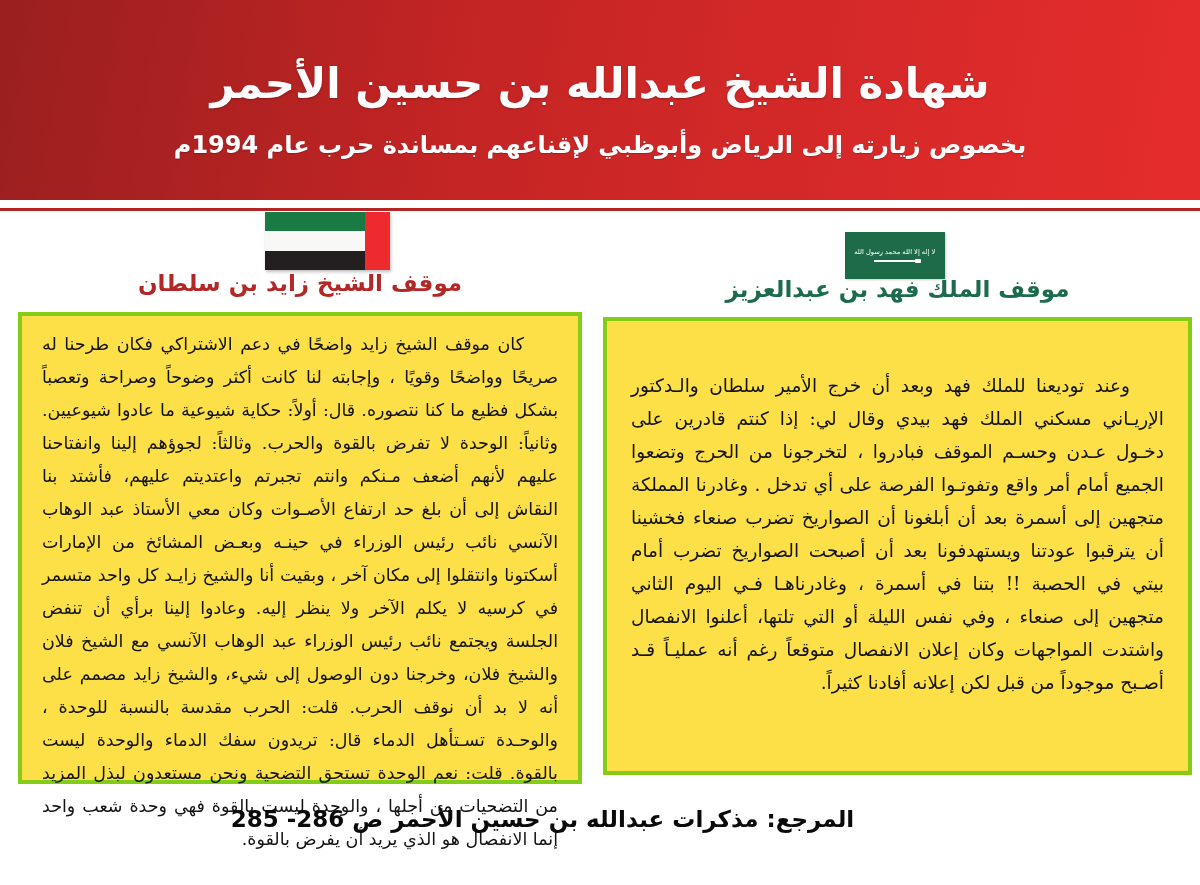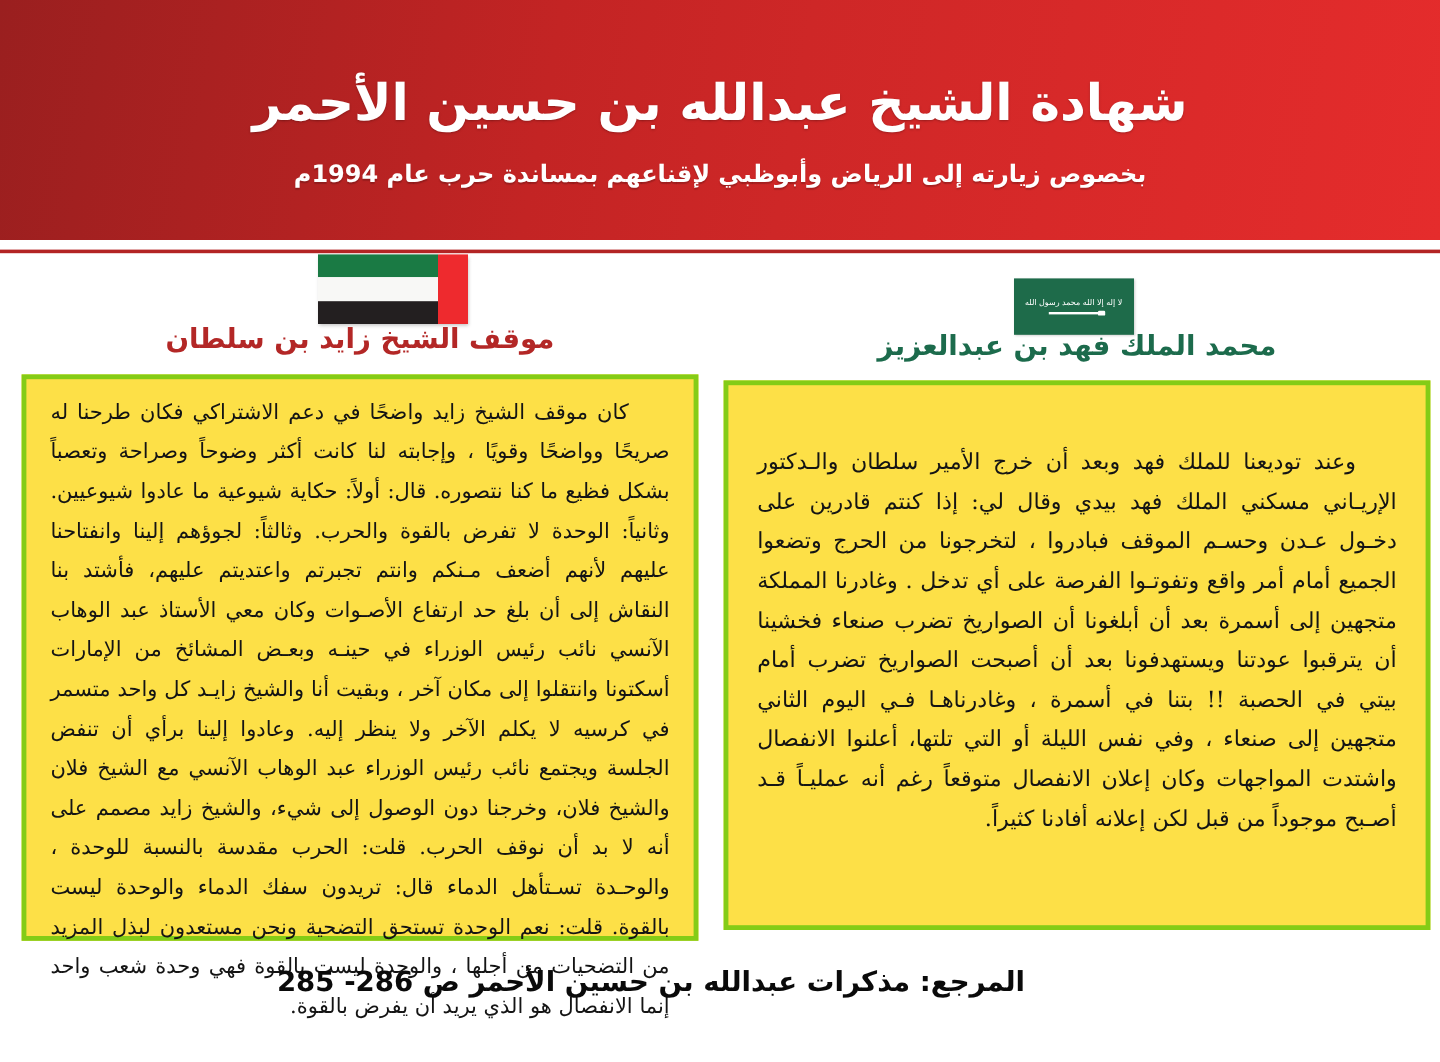--- a/index.html
+++ b/index.html
@@ -17,21 +17,21 @@
     background:linear-gradient(100deg,#9a1f1f 0%,#c32424 38%,#ce2727 55%,#e52c2c 100%);
     display:flex;flex-direction:column;align-items:center;justify-content:center;
     color:#ffffff;text-align:center;
   }
   .banner-title{
     font-size:42px;font-weight:bold;line-height:1.2;
     text-shadow:0 1px 2px rgba(0,0,0,.25);
     margin-top:18px;
   }
   .banner-subtitle{
-    font-size:20px;font-weight:bold;margin-top:22px;
+    font-size:24px;font-weight:bold;margin-top:22px;
     text-shadow:0 1px 1px rgba(0,0,0,.2);
   }
   .divider{
     position:absolute;left:0;top:208px;width:1200px;height:3px;
     background:#b32424;
   }
   
   .uae-flag{
     position:absolute;left:265px;top:212px;width:125px;height:58px;
     display:flex;box-shadow:1px 2px 3px rgba(0,0,0,.25);
@@ -105,21 +105,21 @@
       <div class="uae-black"></div>
     </div>
   </div>
 
   <div class="saudi-flag">
     <div class="shahada">لا إله إلا الله محمد رسول الله</div>
     <div class="sword"></div>
   </div>
 
   <div class="heading heading-zayed">موقف الشيخ زايد بن سلطان</div>
-  <div class="heading heading-fahd">محمد الملك فهد بن عبدالعزيز</div>
+  <div class="heading heading-fahd">موقف الملك فهد بن عبدالعزيز</div>
 
   <div class="textbox box-zayed">
     <p>كان موقف الشيخ زايد واضحًا في دعم الاشتراكي فكان طرحنا له صريحًا وواضحًا وقويًا ، وإجابته لنا كانت أكثر وضوحاً وصراحة وتعصباً بشكل فظيع ما كنا نتصوره. قال: أولاً: حكاية شيوعية ما عادوا شيوعيين. وثانياً: الوحدة لا تفرض بالقوة والحرب. وثالثاً: لجوؤهم إلينا وانفتاحنا عليهم لأنهم أضعف مـنكم وانتم تجبرتم واعتديتم عليهم، فأشتد بنا النقاش إلى أن بلغ حد ارتفاع الأصـوات وكان معي الأستاذ عبد الوهاب الآنسي نائب رئيس الوزراء في حينـه وبعـض المشائخ من الإمارات أسكتونا وانتقلوا إلى مكان آخر ، وبقيت أنا والشيخ زايـد كل واحد متسمر في كرسيه لا يكلم الآخر ولا ينظر إليه. وعادوا إلينا برأي أن تنفض الجلسة ويجتمع نائب رئيس الوزراء عبد الوهاب الآنسي مع الشيخ فلان والشيخ فلان، وخرجنا دون الوصول إلى شيء، والشيخ زايد مصمم على أنه لا بد أن نوقف الحرب. قلت: الحرب مقدسة بالنسبة للوحدة ، والوحـدة تسـتأهل الدماء قال: تريدون سفك الدماء والوحدة ليست بالقوة. قلت: نعم الوحدة تستحق التضحية ونحن مستعدون لبذل المزيد من التضحيات من أجلها ، والوحدة ليست بالقوة فهي وحدة شعب واحد إنما الانفصال هو الذي يريد أن يفرض بالقوة.</p>
   </div>
 
   <div class="textbox box-fahd">
     <p>وعند توديعنا للملك فهد وبعد أن خرج الأمير سلطان والـدكتور الإريـاني مسكني الملك فهد بيدي وقال لي: إذا كنتم قادرين على دخـول عـدن وحسـم الموقف فبادروا ، لتخرجونا من الحرج وتضعوا الجميع أمام أمر واقع وتفوتـوا الفرصة على أي تدخل . وغادرنا المملكة متجهين إلى أسمرة بعد أن أبلغونا أن الصواريخ تضرب صنعاء فخشينا أن يترقبوا عودتنا ويستهدفونا بعد أن أصبحت الصواريخ تضرب أمام بيتي في الحصبة !! بتنا في أسمرة ، وغادرناهـا فـي اليوم الثاني متجهين إلى صنعاء ، وفي نفس الليلة أو التي تلتها، أعلنوا الانفصال واشتدت المواجهات وكان إعلان الانفصال متوقعاً رغم أنه عمليـاً قـد أصـبح موجوداً من قبل لكن إعلانه أفادنا كثيراً.</p>
   </div>
 
   <div class="footer">

